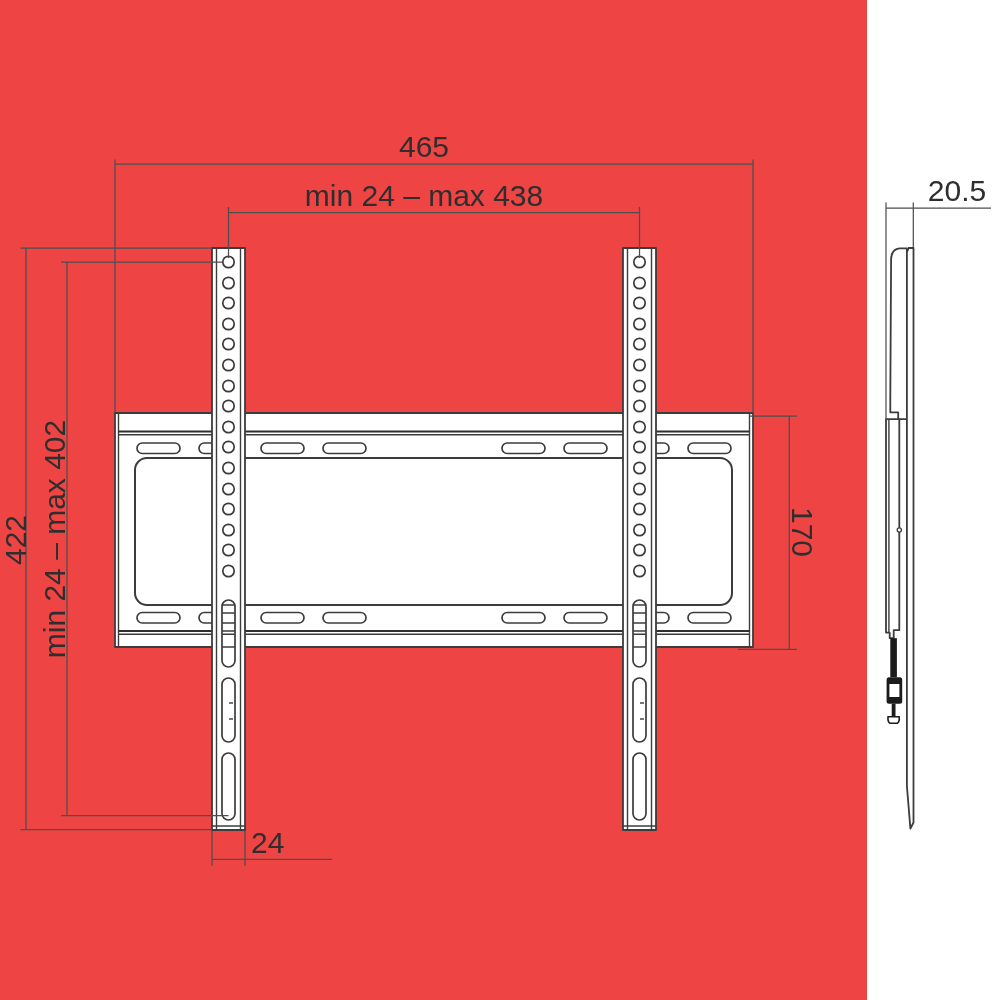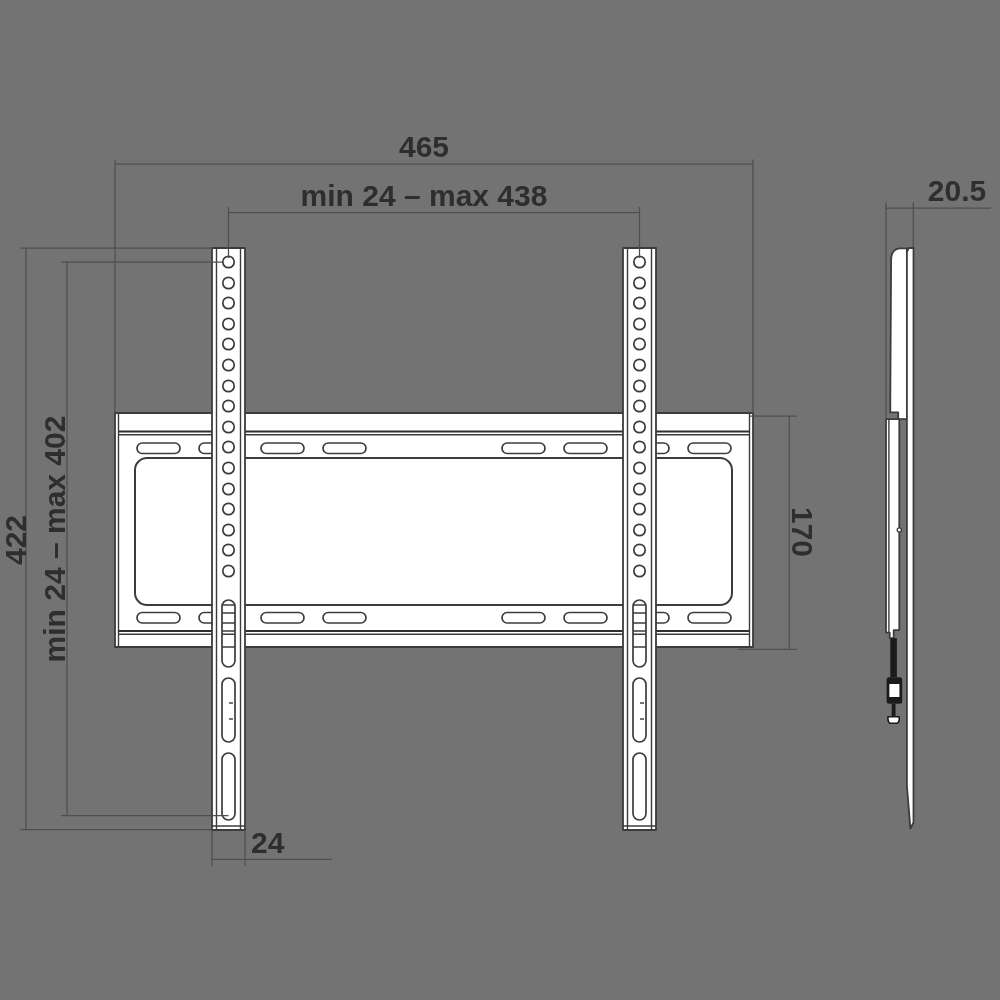--- a/index.html
+++ b/index.html
@@ -1,16 +1,16 @@
 <!DOCTYPE html>
 <html><head>
 <meta charset="utf-8">
 <style>
   html,body { margin:0; padding:0; background:#ffffff; }
-  .page { width:1000px; height:1000px; background:#737373; position:relative;font-weight:bold; }
+  .page { width:867px; height:1000px; background:#ef4444; position:relative; }
   svg { display:block; }
   .outline { fill:#ffffff; stroke:#3c3c3c; stroke-width:1.8; stroke-linejoin:round; }
   .thin    { stroke:#3c3c3c; stroke-width:1.4; fill:none; }
   .heavy   { stroke:#2f2f2f; stroke-width:2.2; fill:none; }
   .dim     { stroke:#4f4f4f; stroke-width:1.25; fill:none; }
   .slot    { fill:#ffffff; stroke:#3c3c3c; stroke-width:1.7; }
   .hole    { fill:#ffffff; stroke:#3c3c3c; stroke-width:1.7; }
   .black   { fill:#1b1b1b; stroke:none; }
   .dimtext { font-family:"Liberation Sans", sans-serif; font-size:30px; fill:#2e2e2e; }
 </style>

